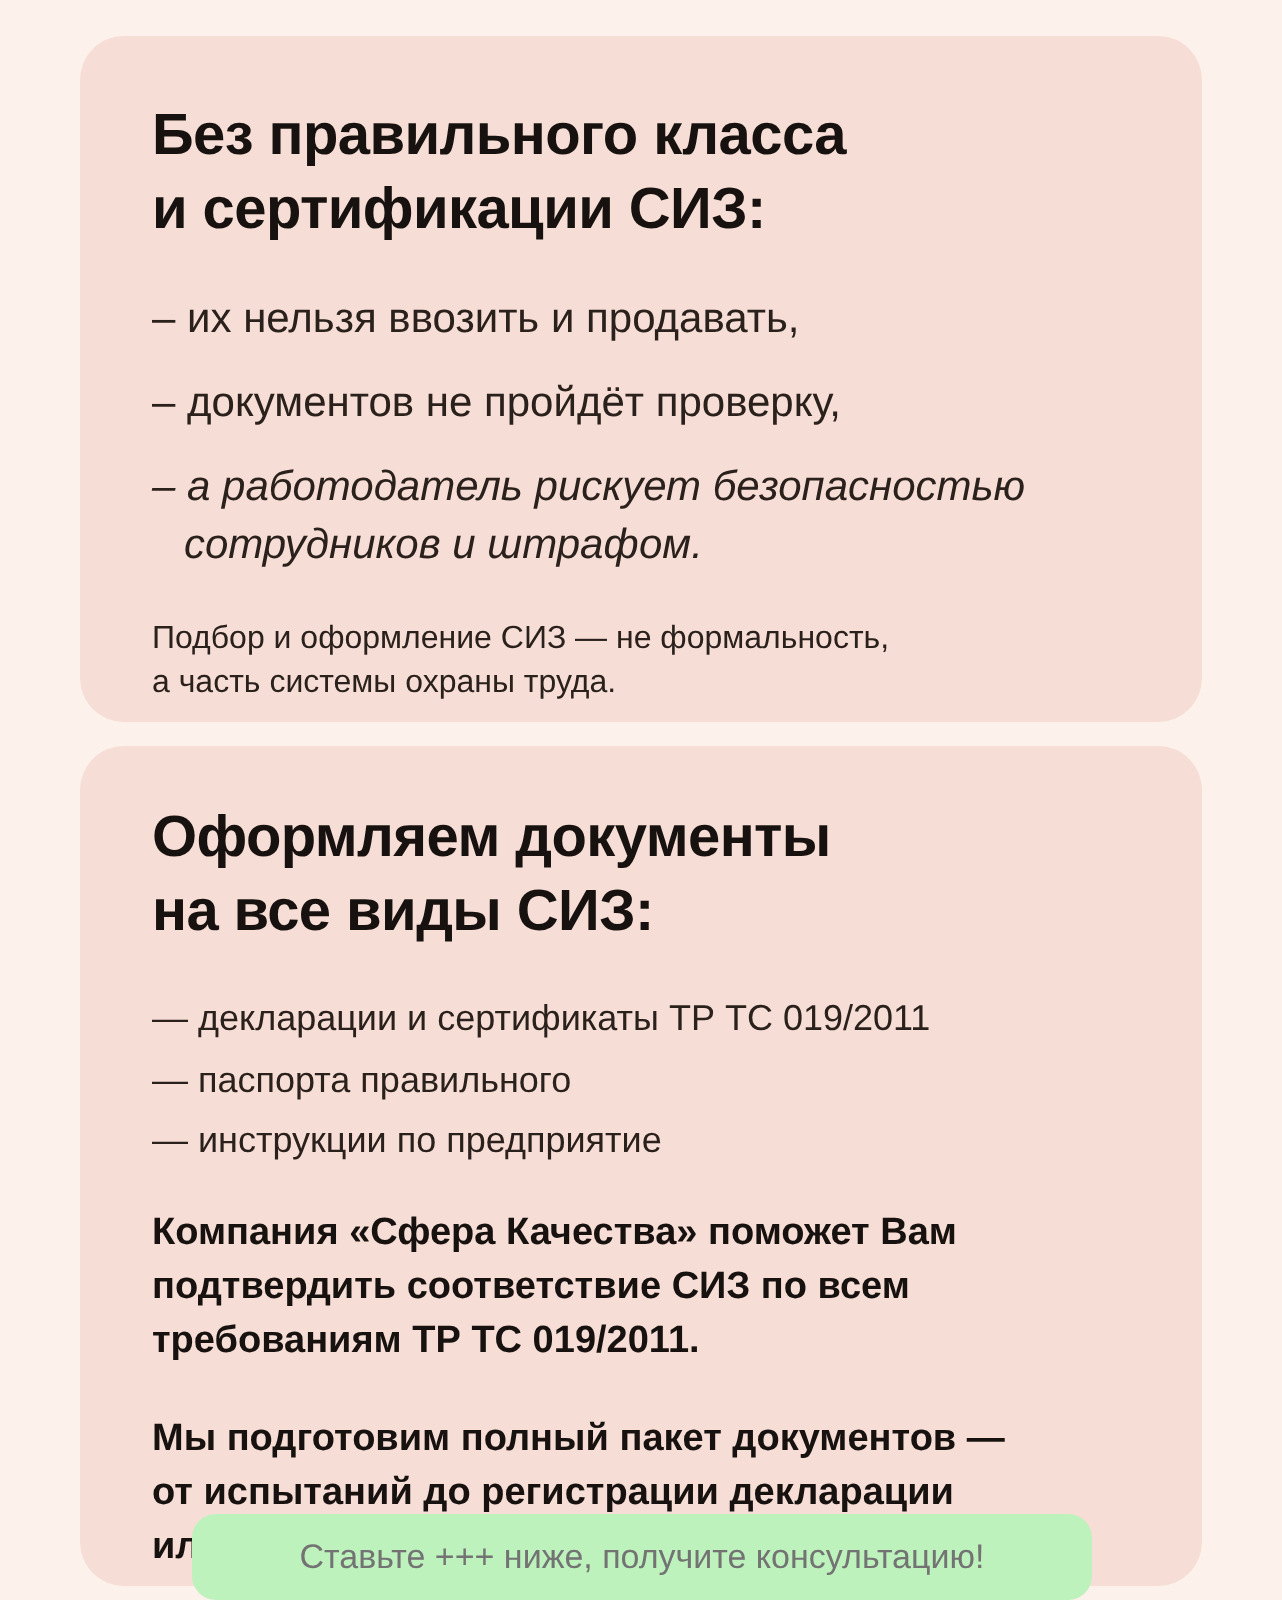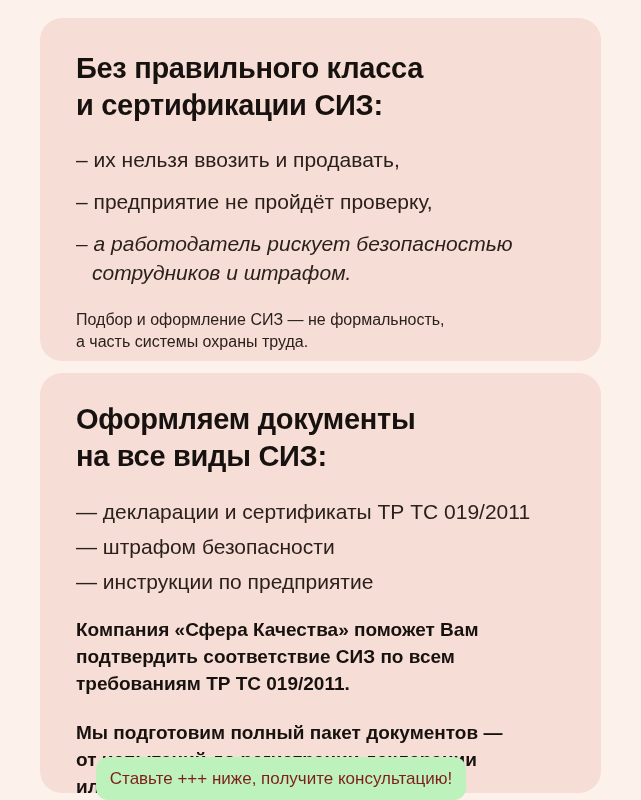--- a/index.html
+++ b/index.html
@@ -63,75 +63,75 @@
     font-size: 16px;
     line-height: 1.38;
     color: #2b211c;
     margin: 22px 0 0 0;
     white-space: pre-line;
   }
   #docs-list li {
     margin-bottom: 5px;
     padding-left: 18px;
     text-indent: -18px;
-    font-size: 21px;
+    font-size: 18px;
     line-height: 1.42;
   }
   .para-bold {
     font-size: 19px;
     line-height: 1.42;
     color: #17120f;
     font-weight: 700;
     margin: 20px 0 0 0;
     white-space: pre-line;
   }
   #docs-para-2 { margin-top: 22px; }
   .cta {
     position: absolute;
     left: 96px;
     top: 757px;
-    width: 370px;
+    width: 450px;
     height: 43px;
     background: #bdf2bd;
     border-radius: 12px;
     border: none;
     display: flex;
     align-items: center;
     justify-content: center;
     font-family: "Liberation Sans", sans-serif;
     font-size: 17px;
     font-weight: 400;
-    color: #7f1d1d;
+    color: #737373;
     cursor: pointer;
   }
 </style>
 </head>
 <body>
 
 <div class="page">
 
   <section class="card" id="card-warning">
     <h2 class="card-title">Без правильного класса
 и сертификации СИЗ:</h2>
     <ul class="bullet-list" id="warning-list">
       <li>– их нельзя ввозить и продавать,</li>
-      <li>– предприятие не пройдёт проверку,</li>
+      <li>– документов не пройдёт проверку,</li>
       <li>– а работодатель рискует безопасностью
   сотрудников и штрафом.</li>
     </ul>
     <p class="para">Подбор и оформление СИЗ — не формальность,
 а часть системы охраны труда.</p>
   </section>
 
   <section class="card" id="card-docs">
     <h2 class="card-title">Оформляем документы
 на все виды СИЗ:</h2>
     <ul class="bullet-list" id="docs-list">
       <li>— декларации и сертификаты ТР ТС 019/2011</li>
-      <li>— штрафом безопасности</li>
+      <li>— паспорта правильного</li>
       <li>— инструкции по предприятие</li>
     </ul>
     <p class="para-bold" id="docs-para-1">Компания «Сфера Качества» поможет Вам
 подтвердить соответствие СИЗ по всем
 требованиям ТР ТС 019/2011.</p>
     <p class="para-bold" id="docs-para-2">Мы подготовим полный пакет документов —
 от испытаний до регистрации декларации
 или сертификата в реестре ЕАЭС.</p>
   </section>
 

